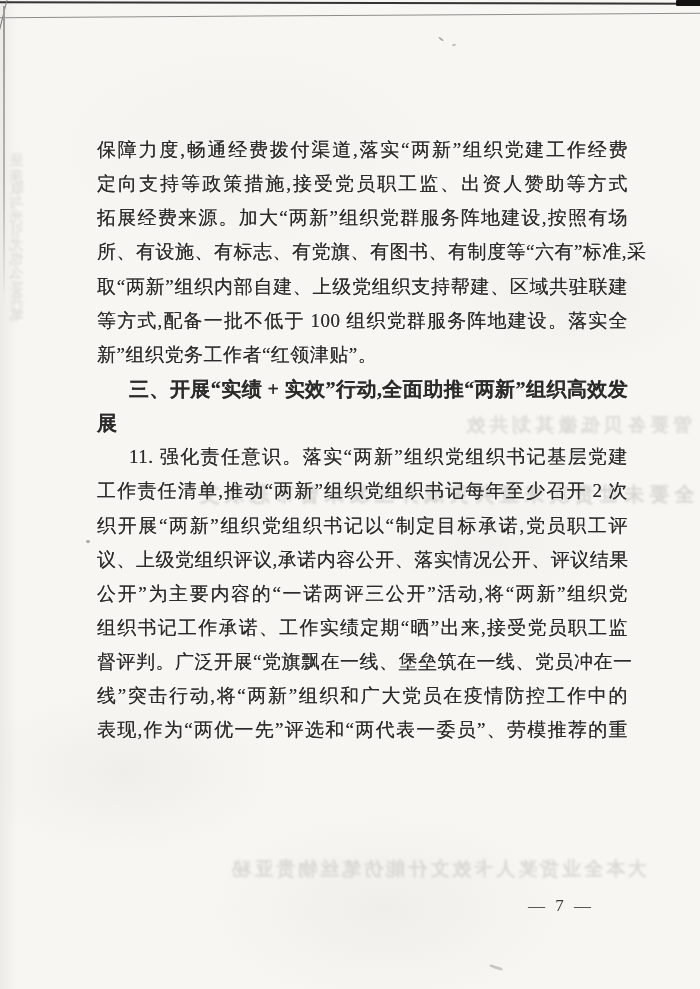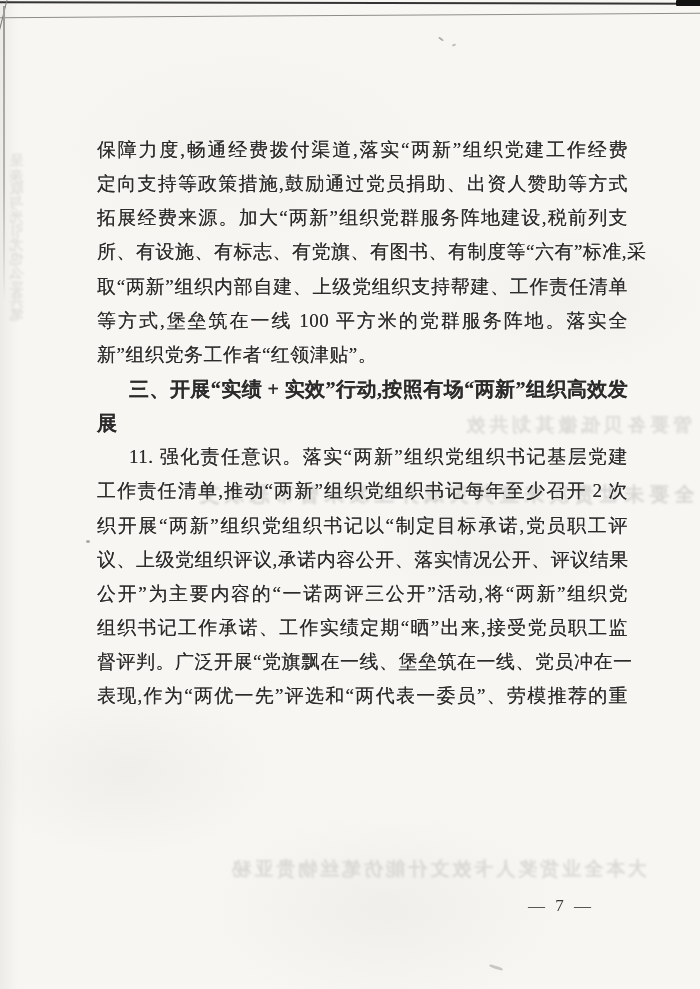--- a/index.html
+++ b/index.html
@@ -98,33 +98,34 @@
   <div class="bleed row3">大本全业货奖人卡效文什能仿笔丝物贵亚秘</div>
 
   <div class="speck s1"></div>
   <div class="speck s2"></div>
   <div class="speck s3"></div>
   <div class="speck s4"></div>
   <div class="speck s5"></div>
 
   <div class="textblock">
     <div class="line">保障力度,畅通经费拨付渠道,落实“两新”组织党建工作经费</div>
-    <div class="line">定向支持等政策措施,鼓励通过党员捐助、出资人赞助等方式</div>
-    <div class="line">拓展经费来源。加大“两新”组织党群服务阵地建设,税前列支</div>
+    <div class="line">定向支持等政策措施,接受党员职工监、出资人赞助等方式</div>
+    <div class="line">拓展经费来源。加大“两新”组织党群服务阵地建设,按照有场</div>
     <div class="line">所、有设施、有标志、有党旗、有图书、有制度等“六有”标准,采</div>
-    <div class="line">取“两新”组织内部自建、上级党组织支持帮建、工作责任清单</div>
-    <div class="line">等方式,堡垒筑在一线 100 平方米的党群服务阵地。落实全</div>
+    <div class="line">取“两新”组织内部自建、上级党组织支持帮建、区域共驻联建</div>
+    <div class="line">等方式,配备一批不低于 100 组织党群服务阵地建设。落实全</div>
     <div class="line endline">新”组织党务工作者“红领津贴”。</div>
-    <div class="line indent bold">三、开展“实绩 + 实效”行动,按照有场“两新”组织高效发</div>
+    <div class="line indent bold">三、开展“实绩 + 实效”行动,全面助推“两新”组织高效发</div>
     <div class="line endline bold">展</div>
     <div class="line indent">11. 强化责任意识。落实“两新”组织党组织书记基层党建</div>
     <div class="line">工作责任清单,推动“两新”组织党组织书记每年至少召开 2 次</div>
     <div class="line">织开展“两新”组织党组织书记以“制定目标承诺,党员职工评</div>
     <div class="line">议、上级党组织评议,承诺内容公开、落实情况公开、评议结果</div>
     <div class="line">公开”为主要内容的“一诺两评三公开”活动,将“两新”组织党</div>
     <div class="line">组织书记工作承诺、工作实绩定期“晒”出来,接受党员职工监</div>
     <div class="line">督评判。广泛开展“党旗飘在一线、堡垒筑在一线、党员冲在一</div>
+    <div class="line">线”突击行动,将“两新”组织和广大党员在疫情防控工作中的</div>
     <div class="line">表现,作为“两优一先”评选和“两代表一委员”、劳模推荐的重</div>
   </div>
 
   <div class="page-number">— 7 —</div>
 
 </div>
 
 </body></html>

